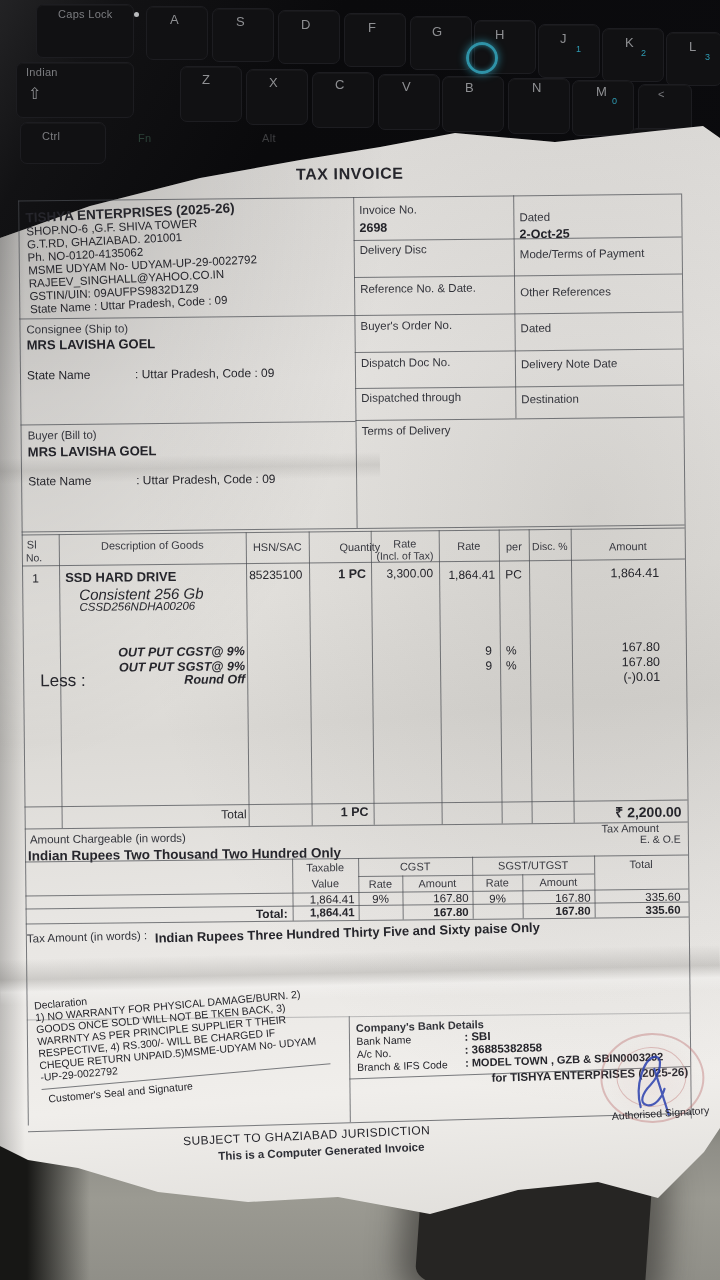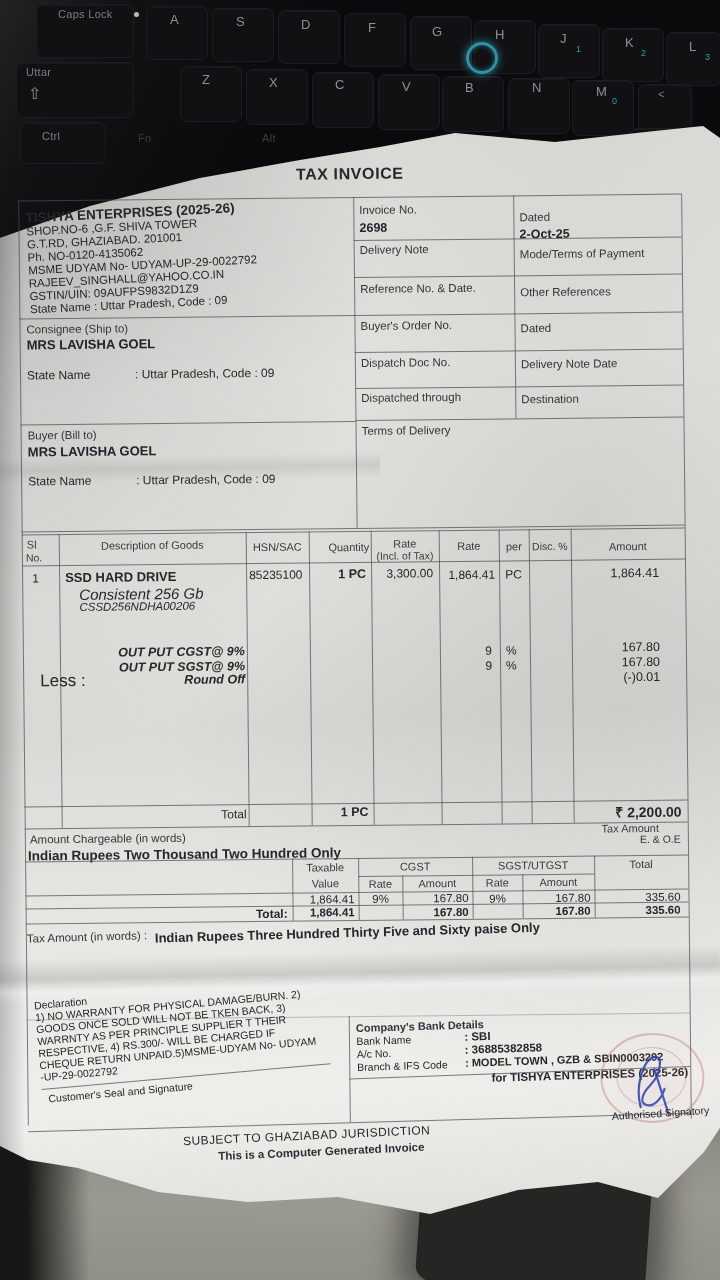--- a/index.html
+++ b/index.html
@@ -96,21 +96,21 @@
     <span class="keylab" style="left:368px;top:20px">F</span>
     <span class="keylab" style="left:432px;top:24px">G</span>
     <span class="keylab" style="left:495px;top:27px">H</span>
     <span class="keylab" style="left:560px;top:31px">J</span>
     <span class="keylab" style="left:625px;top:35px">K</span>
     <span class="keylab" style="left:689px;top:39px">L</span>
     <span class="keysub" style="left:576px;top:44px">1</span>
     <span class="keysub" style="left:641px;top:48px">2</span>
     <span class="keysub" style="left:705px;top:52px">3</span>
 
-    <span class="keylab keysmall" style="left:26px;top:66px">Uttar</span>
+    <span class="keylab keysmall" style="left:26px;top:66px">Indian</span>
     <span class="keylab" style="left:28px;top:84px;font-size:16px">⇧</span>
     <span class="keylab" style="left:202px;top:72px">Z</span>
     <span class="keylab" style="left:269px;top:75px">X</span>
     <span class="keylab" style="left:335px;top:77px">C</span>
     <span class="keylab" style="left:402px;top:79px">V</span>
     <span class="keylab" style="left:465px;top:80px">B</span>
     <span class="keylab" style="left:532px;top:80px">N</span>
     <span class="keylab" style="left:596px;top:84px">M</span>
     <span class="keysub" style="left:612px;top:96px">0</span>
     <span class="keylab keysmall" style="left:658px;top:88px">&lt;</span>
@@ -156,21 +156,21 @@
       <div class="t" style="left:0;top:54px;font-size:11.5px">MSME UDYAM No- UDYAM-UP-29-0022792</div>
       <div class="t" style="left:0;top:67px;font-size:11.5px">RAJEEV_SINGHALL@YAHOO.CO.IN</div>
       <div class="t" style="left:0;top:80px;font-size:11.5px">GSTIN/UIN: 09AUFPS9832D1Z9</div>
       <div class="t" style="left:0;top:93px;font-size:11.5px">State Name :  Uttar Pradesh, Code : 09</div>
     </div>
 
     <div class="t lbl2" style="left:364px;top:204px">Invoice No.</div>
     <div class="t val" style="left:364px;top:221px">2698</div>
     <div class="t lbl2" style="left:524px;top:213px">Dated</div>
     <div class="t val" style="left:524px;top:229px">2-Oct-25</div>
-    <div class="t lbl2" style="left:364px;top:244px">Delivery Note</div>
+    <div class="t lbl2" style="left:364px;top:244px">Delivery Disc</div>
     <div class="t lbl2" style="left:524px;top:250px">Mode/Terms of Payment</div>
     <div class="t lbl2" style="left:364px;top:283px">Reference No. &amp; Date.</div>
     <div class="t lbl2" style="left:524px;top:288px">Other References</div>
     <div class="t lbl2" style="left:364px;top:320px">Buyer's Order No.</div>
     <div class="t lbl2" style="left:524px;top:324px">Dated</div>
     <div class="t lbl2" style="left:364px;top:357px">Dispatch Doc No.</div>
     <div class="t lbl2" style="left:524px;top:360px">Delivery Note Date</div>
     <div class="t lbl2" style="left:364px;top:392px">Dispatched through</div>
     <div class="t lbl2" style="left:524px;top:395px">Destination</div>
     <div class="t lbl2" style="left:364px;top:425px">Terms of Delivery</div>
@@ -196,21 +196,21 @@
     <div class="vl" style="left:372px;top:531px;height:294px"></div>
     <div class="vl" style="left:440px;top:531px;height:294px"></div>
     <div class="vl" style="left:500px;top:531px;height:294px"></div>
     <div class="vl" style="left:530px;top:531px;height:294px"></div>
     <div class="vl" style="left:572px;top:531px;height:294px"></div>
 
     <div class="t lbl" style="left:28px;top:535px">Sl</div>
     <div class="t lbl small" style="left:27px;top:548px">No.</div>
     <div class="t lbl ctr" style="left:60px;top:537px;width:187px">Description of Goods</div>
     <div class="t lbl ctr" style="left:247px;top:540px;width:63px">HSN/SAC</div>
-    <div class="t lbl ctr" style="left:313px;top:541px;width:74px">Quantity</div>
+    <div class="t lbl ctr" style="left:324px;top:541px;width:74px">Quantity</div>
     <div class="t lbl ctr" style="left:372px;top:538px;width:68px">Rate</div>
     <div class="t lbl ctr small" style="left:372px;top:550px;width:68px">(Incl. of Tax)</div>
     <div class="t lbl ctr" style="left:440px;top:541px;width:60px">Rate</div>
     <div class="t lbl ctr" style="left:500px;top:542px;width:30px">per</div>
     <div class="t lbl ctr small" style="left:530px;top:542px;width:42px">Disc. %</div>
     <div class="t lbl ctr" style="left:572px;top:543px;width:114px">Amount</div>
 
     <div class="t" style="left:33px;top:568px;font-size:12px">1</div>
     <div class="t b" style="left:66px;top:567px;font-size:13px">SSD HARD DRIVE</div>
     <div class="t i" style="left:80px;top:583px;font-size:15px">Consistent 256 Gb</div>

